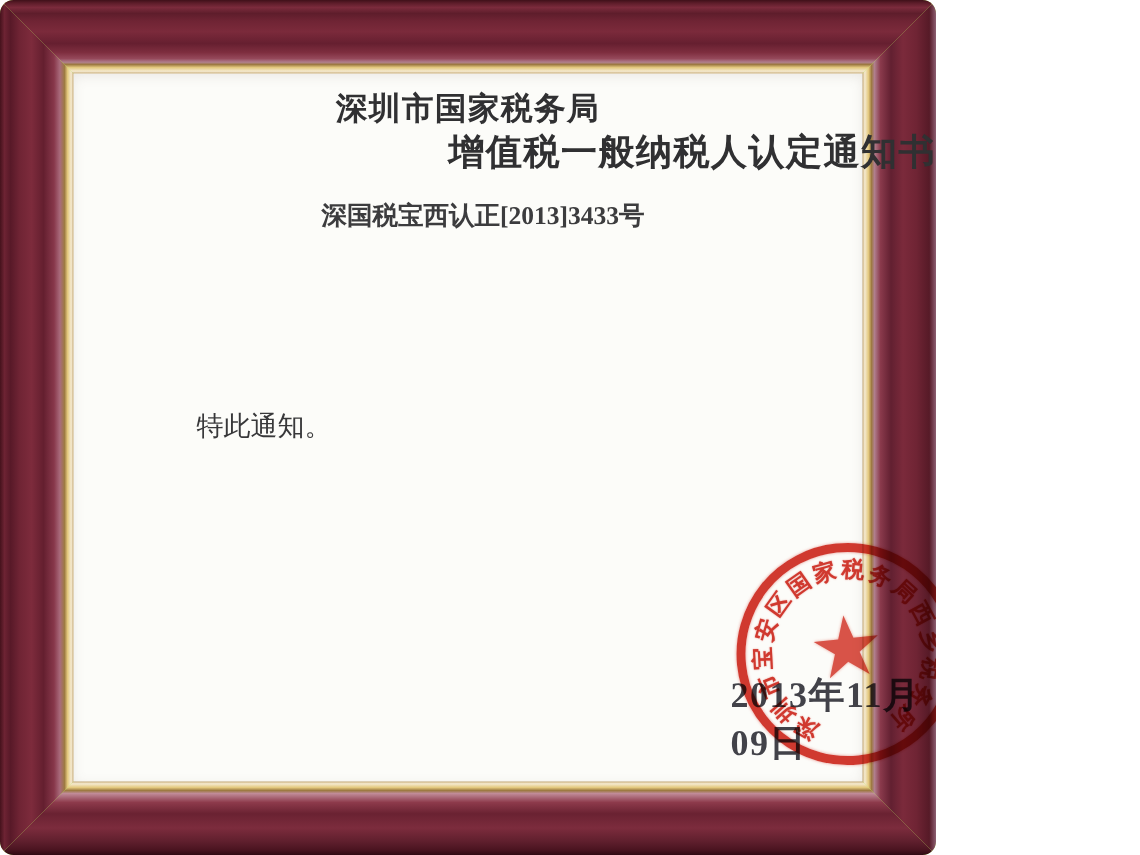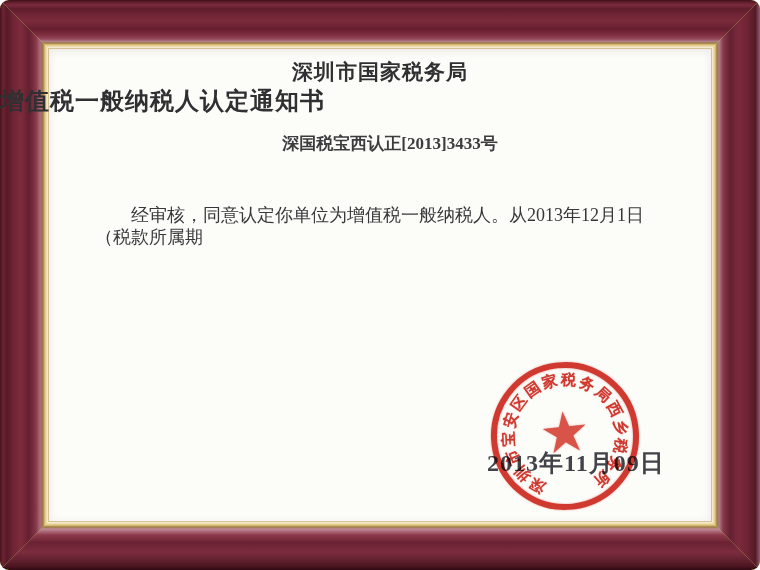--- a/index.html
+++ b/index.html
@@ -1,17 +1,17 @@
 <!DOCTYPE html>
 <html><head>
 <meta charset="utf-8">
 <style>
   html,body{margin:0;padding:0;background:#ffffff;}
   .scene{
-    position:relative;width:760px;height:570px;background:#bef264;
+    position:relative;width:624px;height:570px;background:#bef264;
     border-radius:9px;overflow:hidden;
     font-family:"Liberation Serif","DejaVu Serif",serif;
   }
   
   .frame-bar{position:absolute;}
   .frame-top{top:0;left:0;right:0;height:50px;
     background:linear-gradient(to bottom,
       #3f1019 0%,#5c1c29 4%,#7b2b3c 10%,#5e1d2b 18%,#6f2434 28%,#7b2a3b 42%,
       #661f30 58%,#7e2e3f 70%,#95485a 78%,#b07f8d 83%,
       #9d7a42 86%,#e3c87e 90%,#f5ead0 95%,#a8823f 100%);
@@ -32,21 +32,21 @@
     background:linear-gradient(to left,
       #8d5f72 0%,#561a27 9%,#6f2434 26%,#7b2a3b 44%,#622031 60%,#8a3a4c 74%,
       #b07f8d 82%,
       #9d7a42 86%,#e3c87e 90%,#f5ead0 95%,#a8823f 100%);
     clip-path:polygon(0 50px,100% 0,100% 100%,0 calc(100% - 50px));}
   
   .paper{position:absolute;left:49px;top:49px;right:49px;bottom:49px;
     background:#fcfcf9;box-shadow:inset 0 2px 8px rgba(110,90,80,.12);}
   .line{position:absolute;left:0;right:0;color:#38383a;}
   .title1{top:58px;text-align:center;font-size:21px;font-weight:bold;color:#303032;letter-spacing:1px;}
-  .title2{top:85px;text-align:left;font-size:24px;font-weight:bold;color:#303032;letter-spacing:1px;}
+  .title2{top:85px;text-align:right;font-size:24px;font-weight:bold;color:#303032;letter-spacing:1px;}
   .docnum{top:132px;text-align:center;font-size:17px;font-weight:bold;color:#3c3c3e;padding-left:20px;}
   .bodytext{left:95px;right:105px;font-size:18px;line-height:22px;}
   .addressee{top:166px;}
   .para1{top:204px;text-indent:2em;}
   .para2{top:239px;}
   .closing{top:273px;text-indent:2em;}
   
   .seal{position:absolute;left:491px;top:362px;width:148px;height:148px;
     transform:rotate(-6deg);mix-blend-mode:multiply;opacity:.93;}
   .seal-ring{position:absolute;inset:0;border-radius:50%;
@@ -72,21 +72,21 @@
   <div class="frame-bar frame-top"></div>
   <div class="frame-bar frame-bottom"></div>
   <div class="frame-bar frame-left"></div>
   <div class="frame-bar frame-right"></div>
 
   <div class="paper"></div>
 
   <div class="line title1">深圳市国家税务局</div>
   <div class="line title2">增值税一般纳税人认定通知书</div>
   <div class="line docnum">深国税宝西认正[2013]3433号</div>
-  <div class="line bodytext para1">经审核，同意认定你单位为增值税一般纳税人。从2013年12月1日（税款所属期</div>
+  <div class="line bodytext closing">特此通知。</div>
 
   <div class="seal">
     <div class="seal-ring"></div>
     <div class="seal-arc">
         <span style="transform: translate(-50%, -50%) rotate(-145deg) translateY(-56px);">深</span>
         <span style="transform: translate(-50%, -50%) rotate(-125.667deg) translateY(-56px);">圳</span>
         <span style="transform: translate(-50%, -50%) rotate(-106.333deg) translateY(-56px);">市</span>
         <span style="transform: translate(-50%, -50%) rotate(-87deg) translateY(-56px);">宝</span>
         <span style="transform: translate(-50%, -50%) rotate(-67.6667deg) translateY(-56px);">安</span>
         <span style="transform: translate(-50%, -50%) rotate(-48.3333deg) translateY(-56px);">区</span>

